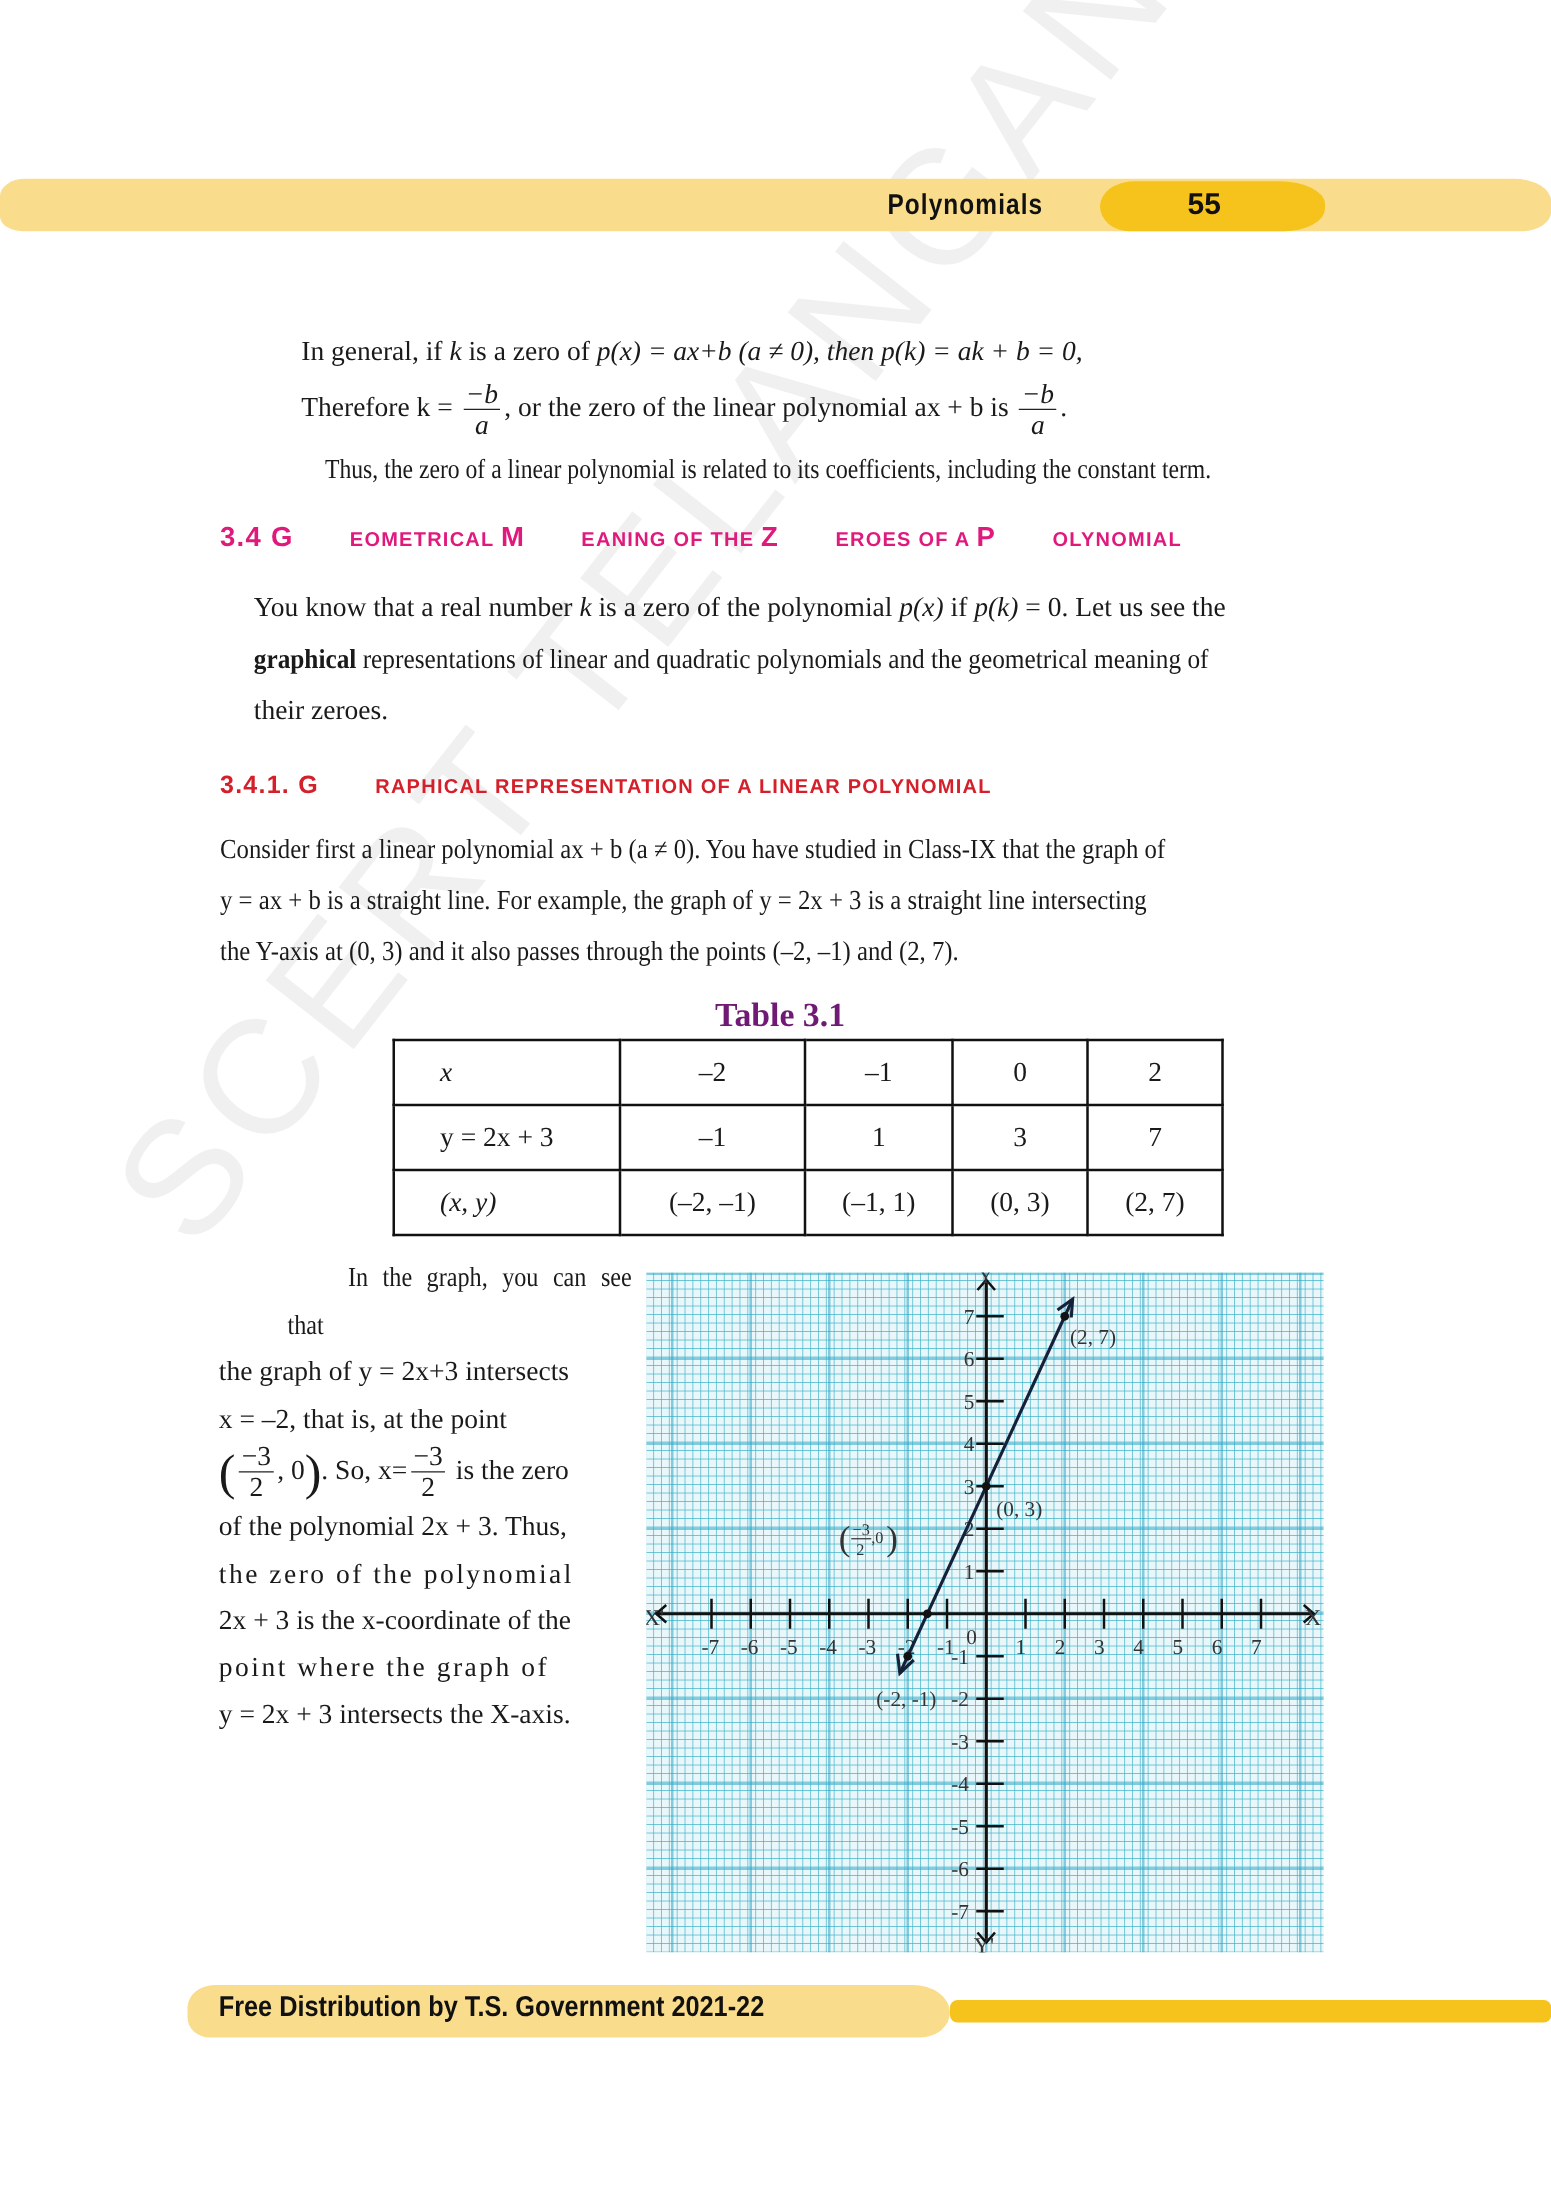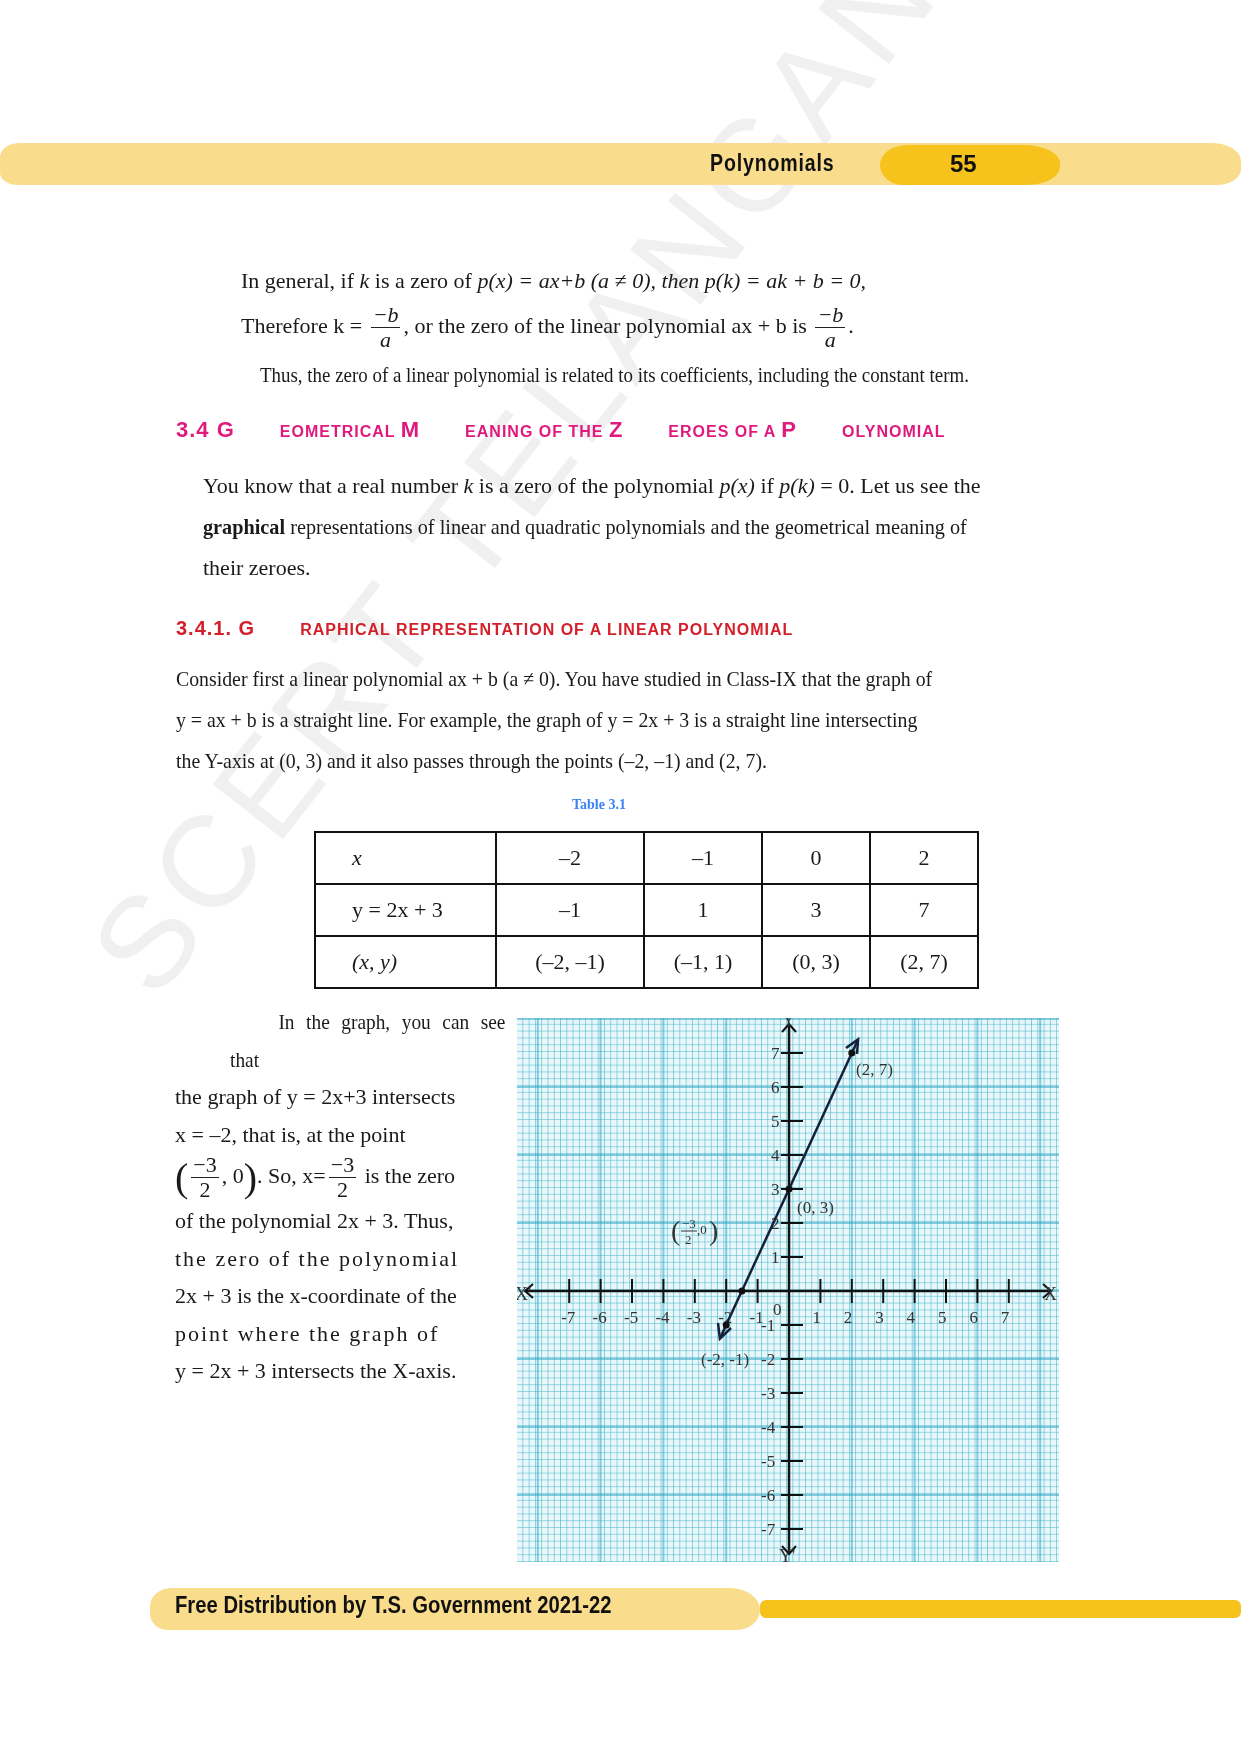--- a/index.html
+++ b/index.html
@@ -14,21 +14,21 @@
   .hdr-num { left:950px; top:150px; font-family:"Liberation Sans", sans-serif; font-weight:bold; font-size:24px; color:#111; }
   .line { font-size:22px; line-height:1; white-space:nowrap; }
   .para { font-size:22px; line-height:41px; }
   .cond { display:inline-block; transform:scaleX(0.9); transform-origin:left; }
   .frac { display:inline-block; vertical-align:middle; text-align:center; font-style:italic; margin:0 3px; }
   .frac .n { display:block; border-bottom:1.5px solid #222; padding:0 2px; line-height:24px; }
   .frac .d { display:block; line-height:24px; }
   .h1 { font-family:"Liberation Sans", sans-serif; font-weight:bold; color:#e0197d; font-size:22px; letter-spacing:1px; }
   .h2 { font-family:Liberation Sans, sans-serif; font-weight:bold; color:#d4202a; font-size:20px; letter-spacing:1px; }
   .sc { font-size:16px;padding-left:45px; }
-  .tbl-cap { left:572px; top:797px; font-weight:bold; color:#3b82f6; font-size:14px; }
+  .tbl-cap { left:572px; top:797px; font-weight:bold; color:#701a75; font-size:27px; }
   table.t { position:absolute; left:314px; top:831px; border-collapse:collapse; font-size:22px; }
   table.t td { border:2px solid #111; height:50px; text-align:center; padding:0; }
   table.t td.l { text-align:left; padding-left:36px; font-style:italic; }
   .side { left:175px; top:1003px; width:313px; font-size:22px; line-height:37.5px; text-align:justify; }
   .graph { left:517px; top:1018px; width:542px; height:544px; }
   .footer-band { left:150px; top:1588px; width:610px; height:42px; background:#fadd8c;
                  border-radius:22px 30px 24px 18px / 18px 22px 20px 16px; }
   .footer-line { left:760px; top:1600px; width:481px; height:18px; background:#f6c21c; border-radius:6px; }
   .footer-text { left:175px; top:1592px; font-family:"Liberation Sans", sans-serif; font-weight:bold; font-size:23px; color:#111; transform:scaleX(0.88); transform-origin:left; }
   .wm { left:120px; top:900px; font-family:"Liberation Sans", sans-serif; font-size:130px; color:rgba(0,0,0,0.06);

